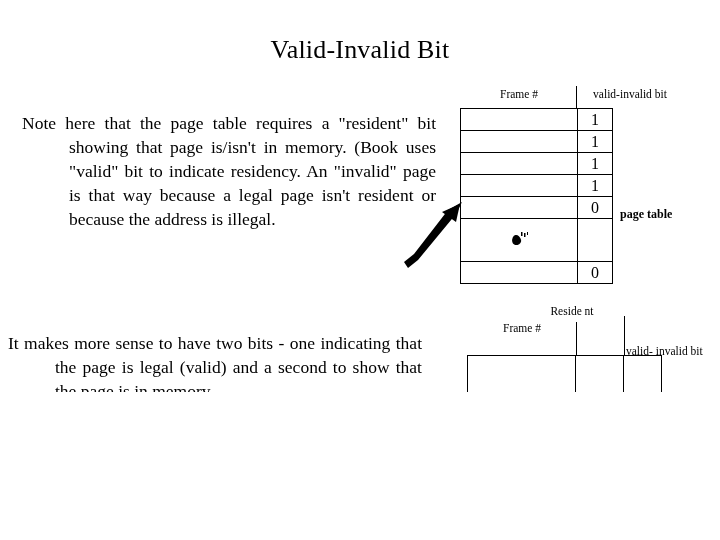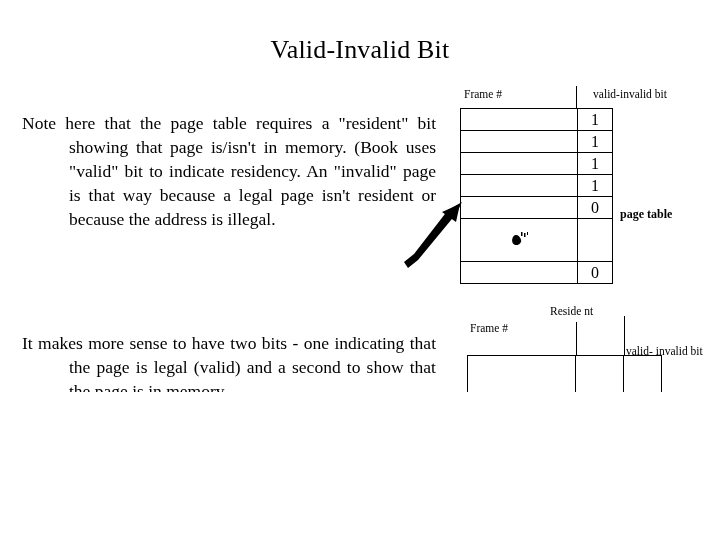--- a/index.html
+++ b/index.html
@@ -48,21 +48,21 @@
     display: block;
     padding-left: 47px;
     text-indent: -47px;
   }
   #para-1 {
     left: 22px;
     top: 112px;
     width: 414px;
   }
   #para-2 {
-    left: 22px;
+    left: 8px;
     top: 332px;
     width: 414px;
   }
 
   
   .arrow-svg {
     position: absolute;
     overflow: visible;
   }
   #arrow-top {
@@ -101,20 +101,21 @@
     top: 108px;
   }
   #top-table td.c-frame  { width: 116px; }
   #top-table td.c-bit    { width: 34px;  }
   #top-table tr.r-std td { height: 21px; }
   #top-table tr.r-tall td{ height: 42px; }
 
   .hdr-label {
     position: absolute;
     font-size: 11.5px;
+    text-align: center;
     line-height: 1.12;
     white-space: nowrap;
   }
   #hdr-top-frame {
     left: 464px;
     top: 88px;
     width: 110px;
   }
   #hdr-top-bit {
     left: 578px;

